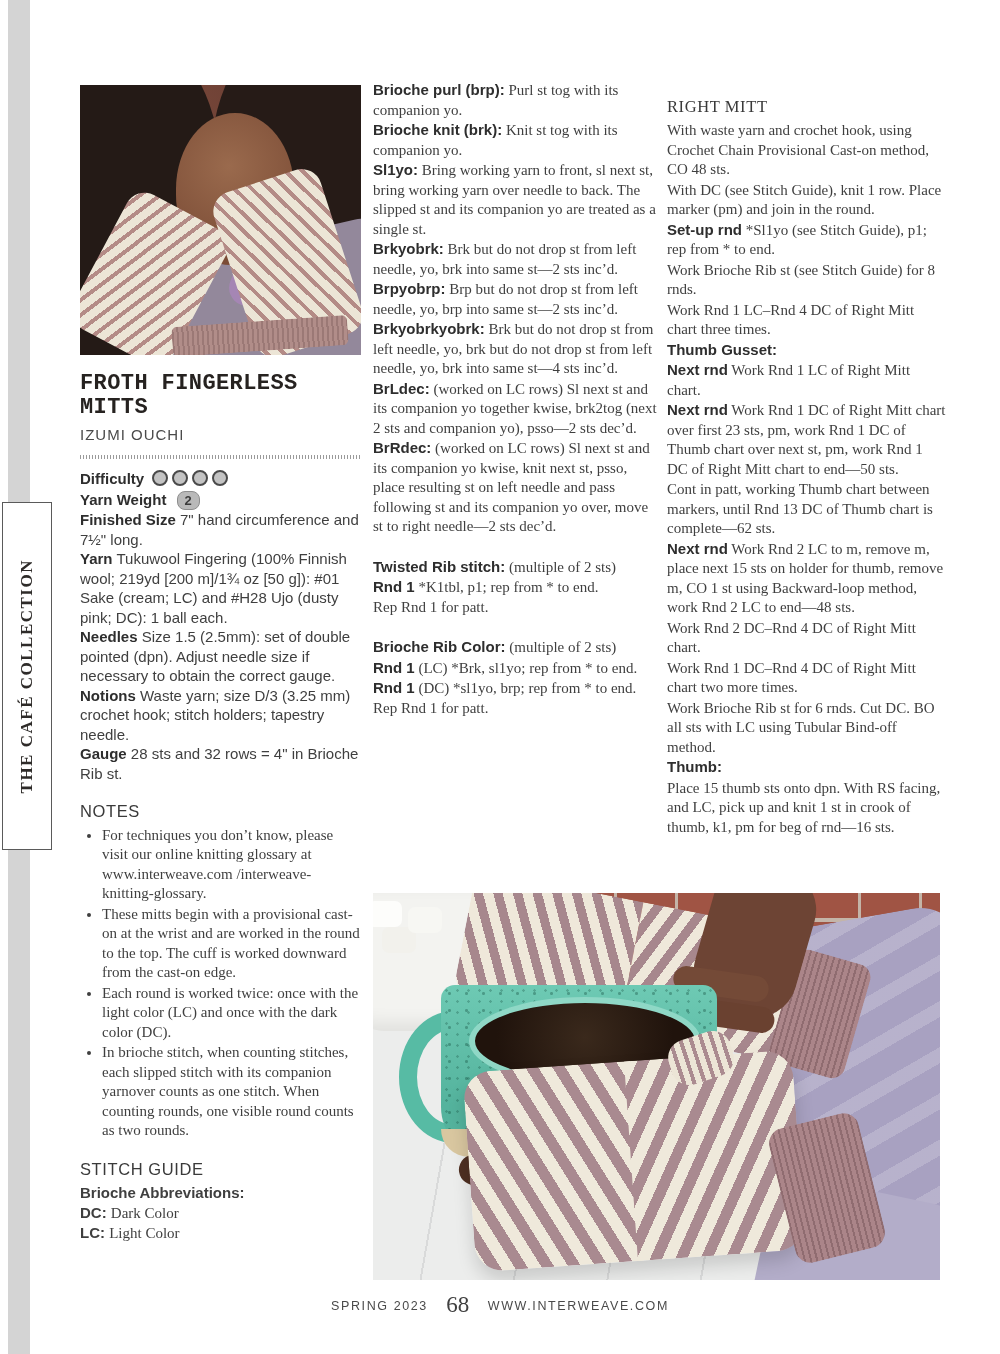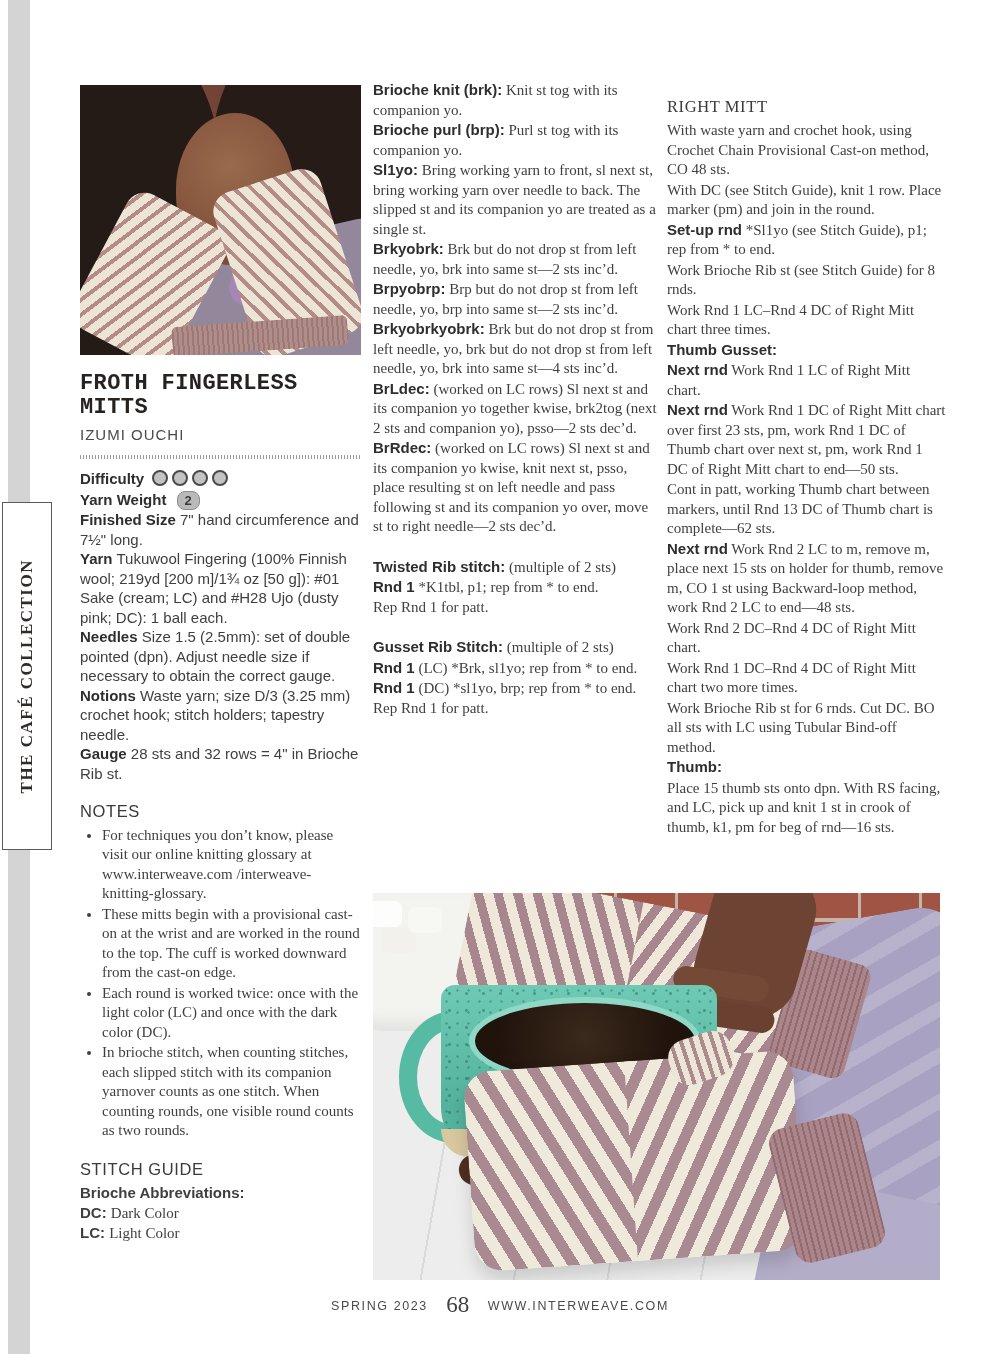--- a/index.html
+++ b/index.html
@@ -150,34 +150,34 @@
       <li>In brioche stitch, when counting stitches, each slipped stitch with its companion yarnover counts as one stitch. When counting rounds, one visible round counts as two rounds.</li>
     </ul>
 
     <h3 class="sec">STITCH GUIDE</h3>
     <p><b>Brioche Abbreviations:</b></p>
     <p><b>DC:</b> <span class="body-serif">Dark Color</span></p>
     <p><b>LC:</b> <span class="body-serif">Light Color</span></p>
   </div>
 
   <div id="mid-col" class="col body-serif">
+    <p><b class="lead">Brioche purl (brp):</b> <span>Purl st tog with its companion yo.</span></p>
     <p><b class="lead">Brioche knit (brk):</b> <span>Knit st tog with its companion yo.</span></p>
-    <p><b class="lead">Brioche purl (brp):</b> <span>Purl st tog with its companion yo.</span></p>
     <p><b class="lead">Sl1yo:</b> <span>Bring working yarn to front, sl next st, bring working yarn over needle to back. The slipped st and its companion yo are treated as a single st.</span></p>
     <p><b class="lead">Brkyobrk:</b> <span>Brk but do not drop st from left needle, yo, brk into same st—2 sts inc’d.</span></p>
     <p><b class="lead">Brpyobrp:</b> <span>Brp but do not drop st from left needle, yo, brp into same st—2 sts inc’d.</span></p>
     <p><b class="lead">Brkyobrkyobrk:</b> <span>Brk but do not drop st from left needle, yo, brk but do not drop st from left needle, yo, brk into same st—4 sts inc’d.</span></p>
     <p><b class="lead">BrLdec:</b> <span>(worked on LC rows) Sl next st and its companion yo together kwise, brk2tog (next 2 sts and companion yo), psso—2 sts dec’d.</span></p>
     <p><b class="lead">BrRdec:</b> <span>(worked on LC rows) Sl next st and its companion yo kwise, knit next st, psso, place resulting st on left needle and pass following st and its companion yo over, move st to right needle—2 sts dec’d.</span></p>
     <div class="gap"></div>
     <p><b class="lead">Twisted Rib stitch:</b> <span>(multiple of 2 sts)</span></p>
     <p><b class="lead">Rnd 1</b> <span>*K1tbl, p1; rep from * to end.</span></p>
     <p>Rep Rnd 1 for patt.</p>
     <div class="gap"></div>
-    <p><b class="lead">Gusset Rib Stitch:</b> <span>(multiple of 2 sts)</span></p>
+    <p><b class="lead">Brioche Rib Color:</b> <span>(multiple of 2 sts)</span></p>
     <p><b class="lead">Rnd 1</b> <span>(LC) *Brk, sl1yo; rep from * to end.</span></p>
     <p><b class="lead">Rnd 1</b> <span>(DC) *sl1yo, brp; rep from * to end.</span></p>
     <p>Rep Rnd 1 for patt.</p>
   </div>
 
   <div id="right-col" class="col body-serif">
     <h3 class="sec" style="margin-top:16px;">RIGHT MITT</h3>
     <p><b class="lead"></b> <span>With waste yarn and crochet hook, using Crochet Chain Provisional Cast-on method, CO 48 sts.</span></p>
     <p><b class="lead"></b> <span>With DC (see Stitch Guide), knit 1 row. Place marker (pm) and join in the round.</span></p>
     <p><b class="lead">Set-up rnd</b> <span>*Sl1yo (see Stitch Guide), p1; rep from * to end.</span></p>

